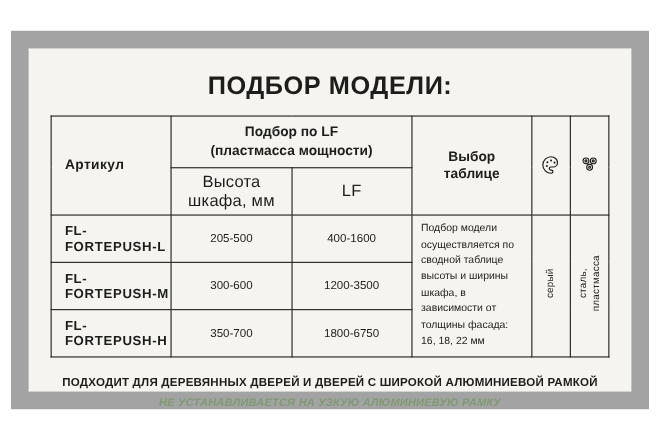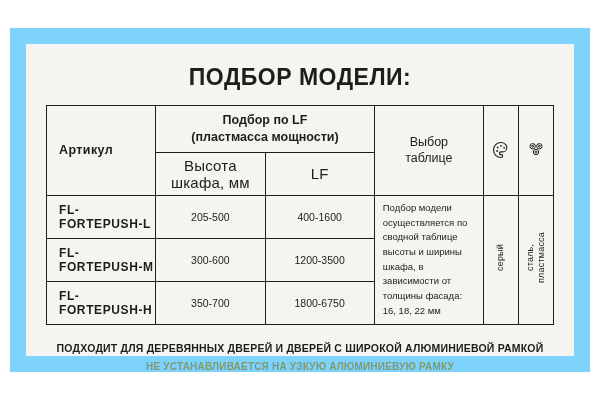--- a/index.html
+++ b/index.html
@@ -12,21 +12,21 @@
     background: #ffffff;
     font-family: "Liberation Sans", sans-serif;
     overflow: hidden;
   }
   .frame {
     position: absolute;
     left: 10px;
     top: 28px;
     width: 580px;
     height: 344px;
-    background: #7dd3fc;
+    background: #a3a3a3;
     box-sizing: border-box;
     padding: 0;
   }
   .inner {
     position: absolute;
     left: 16px;
     top: 16px;
     width: 548px;
     height: 312px;
     background: #f5f4f0;
@@ -64,21 +64,21 @@
   }
   .hdr-lf {
     font-size: 12.5px;
     font-weight: bold;
     text-align: center;
     line-height: 1.35;
     padding: 6px 4px !important;
   }
   .hdr-sel {
     font-size: 12.5px;
-    font-weight: normal;
+    font-weight: bold;
     text-align: center;
     line-height: 1.35;
     padding: 6px 6px !important;
   }
   .subhdr {
     font-size: 15px;
     text-align: center;
     padding: 4px 2px !important;
     letter-spacing: 0.2px;
   }
@@ -128,20 +128,21 @@
     letter-spacing: 0.2px;
     text-align: left;
   }
   .footer2 {
     margin-top: 7px;
     font-size: 10px;
     font-weight: bold;
     color: #7f9a72;
     letter-spacing: 0.2px;
     text-align: center;
+    font-style: italic;
   }
 </style>
 </head>
 <body>
 
 <div class="frame">
   <div class="inner">
 
     <div class="title">ПОДБОР МОДЕЛИ:</div>
 

